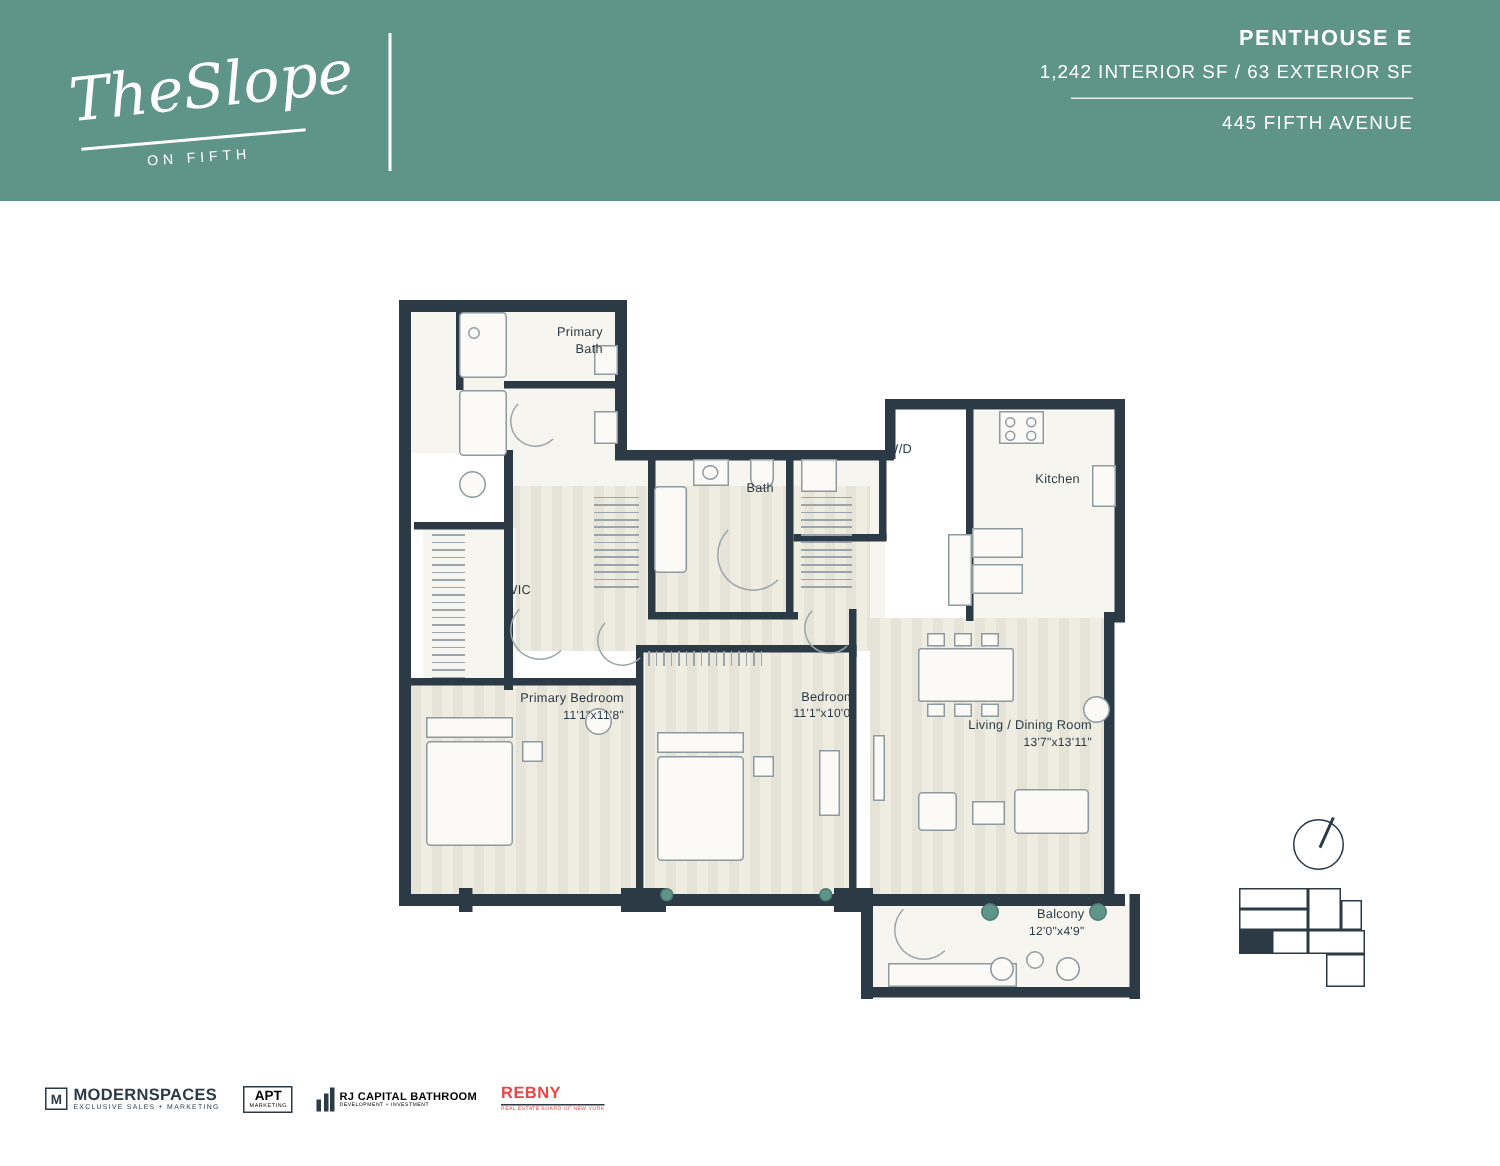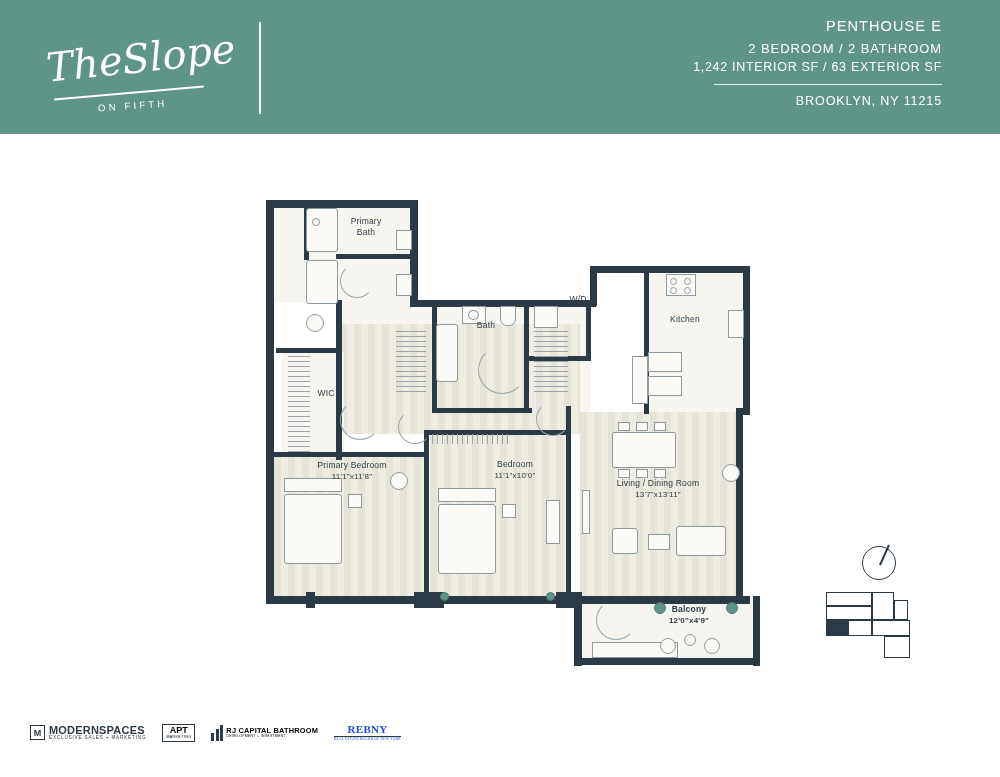--- a/index.html
+++ b/index.html
@@ -59,21 +59,21 @@
     background: #ffffff;
   }
   .header-right {
     position: absolute;
     right: 58px; top: 18px;
     text-align: right;
     color: #ffffff;
   }
   .unit-name {
     font-size: 14.5px;
-    font-weight: normal;
+    font-weight: bold;
     letter-spacing: 1.1px;
     margin-bottom: 7px;
     text-align: right;
   }
   .unit-beds {
     font-size: 13px;
     letter-spacing: 0.9px;
     margin-bottom: 4px;
   }
   .unit-sf {
@@ -96,21 +96,21 @@
   }
 
   
   .wall { background: #2b3a45; position: absolute; }
   .floor-plain {
     background: #f6f5ef;
     position: absolute;
   }
   .rm-label {
     position: absolute;
-    text-align: center;
+    text-align: right;
     color: #2b3a45;
     font-size: 8.5px;
     line-height: 11px;
     letter-spacing: 0.2px;
   }
   .rm-label .nm { display: block; }
   .rm-label .dim { display: block; font-size: 8px; }
 
   .fixture {
     position: absolute;
@@ -200,41 +200,40 @@
     line-height: 1.05;
   }
   .apt-logo .a1 { font-size: 9px; font-weight: bold; }
   .apt-logo .a2 { font-size: 3.6px; letter-spacing: 0.4px; }
   .rj-logo { display: flex; align-items: center; gap: 3px; }
   .rj-bars { display: flex; align-items: flex-end; gap: 1.5px; height: 16px; }
   .rj-bars i { display: block; width: 3px; background: #2b3a45; }
   .rj-txt { line-height: 1.1; }
   .rj-txt .r1 { font-size: 7.4px; font-weight: bold; letter-spacing: 0.2px; }
   .rj-txt .r2 { font-size: 3.4px; letter-spacing: 0.35px; }
-  .rebny { line-height: 1.05; text-align: center; color: #1d4ed8; font-family: Liberation Serif, serif; }
+  .rebny { line-height: 1.05; text-align: left; color: #ef4444; }
   .rebny .b1 { font-size: 11px; font-weight: bold; letter-spacing: 0.3px; }
   .rebny .b2 { font-size: 3.4px; letter-spacing: 0.3px; }
   .rebny .rule { height: 1px; background: #2b3a45; margin: 1px 0; }
 </style>
 </head>
 <body>
 
 <div class="header">
   <div class="logo-wrap">
     <div class="logo-script">TheSlope</div>
     <div class="logo-underline"></div>
     <div class="logo-sub">ON FIFTH</div>
   </div>
   <div class="header-divider"></div>
   <div class="header-right">
     <div class="unit-name">PENTHOUSE E</div>
-    <div class="unit-beds">2 BEDROOM  /  2 BATHROOM</div>
     <div class="unit-sf">1,242 INTERIOR SF  /  63 EXTERIOR SF</div>
     <div class="hr-rule"></div>
-    <div class="addr2">BROOKLYN, NY 11215</div>
+    <div class="addr1">445 FIFTH AVENUE</div>
   </div>
 </div>
 
 <div class="plan">
 
   <div class="floor-plain" style="left:274px;top:70px;width:140px;height:98px;"></div>
 
   <div class="floor-plain" style="left:340px;top:168px;width:250px;height:110px;"></div>
 
   <div class="plankfloor" style="left:340px;top:190px;width:240px;height:110px;"></div>
@@ -376,21 +375,21 @@
     <span class="dim">11'1"x11'8"</span>
   </div>
   <div class="rm-label" style="left:460px;top:325px;width:110px;">
     <span class="nm">Bedroom</span>
     <span class="dim">11'1"x10'0"</span>
   </div>
   <div class="rm-label" style="left:588px;top:344px;width:140px;">
     <span class="nm">Living / Dining Room</span>
     <span class="dim">13'7"x13'11"</span>
   </div>
-  <div class="rm-label" style="left:634px;top:470px;width:110px;font-weight:bold;">
+  <div class="rm-label" style="left:613px;top:470px;width:110px;">
     <span class="nm">Balcony</span>
     <span class="dim">12'0"x4'9"</span>
   </div>
 
   <div class="compass">
     <div class="needle"></div>
   </div>
 
   <div class="keyplan">
     <div class="kp" style="left:0px;top:6px;width:46px;height:14px;"></div>

